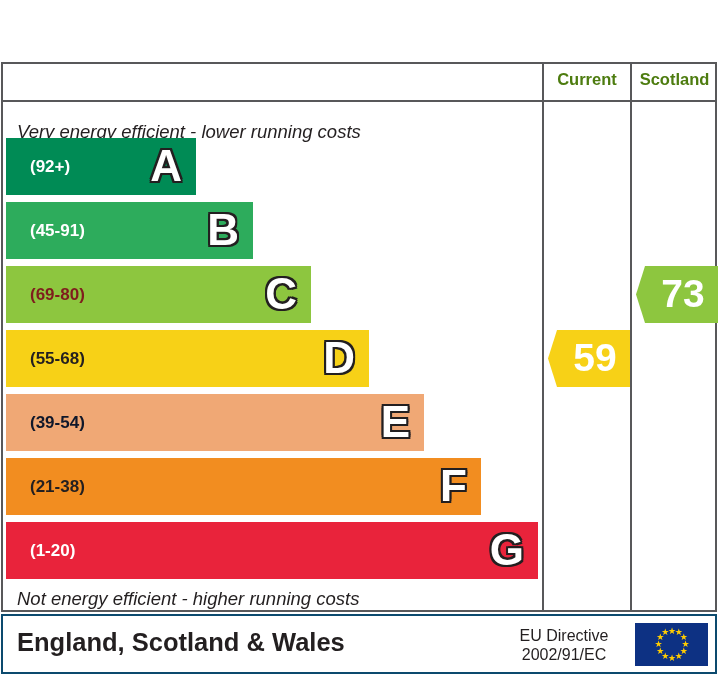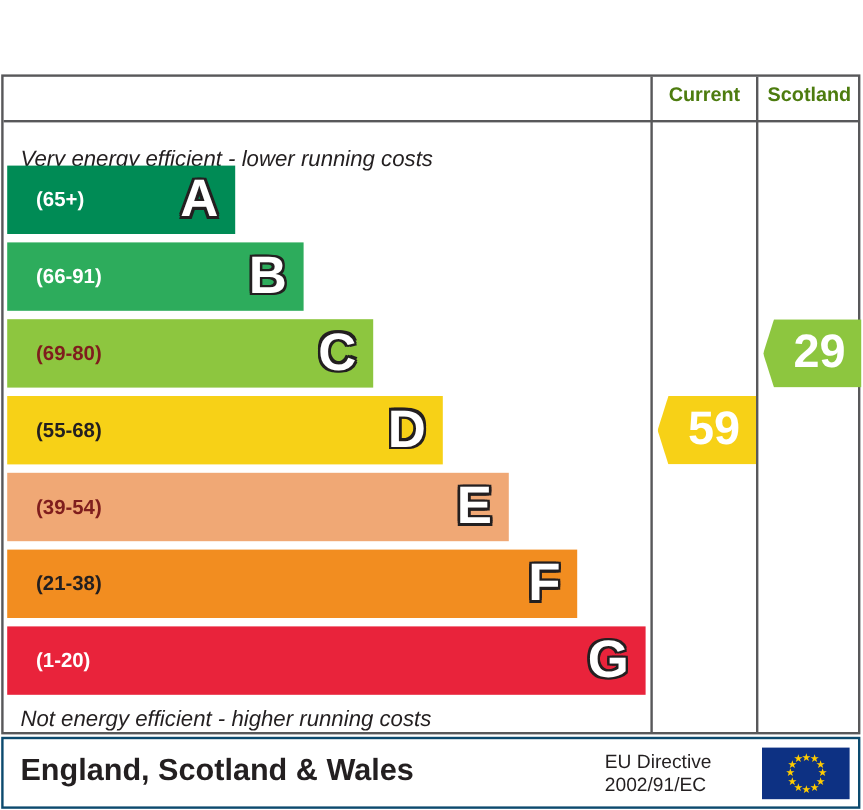--- a/index.html
+++ b/index.html
@@ -155,21 +155,21 @@
     left: 14px; top: 12px;
     font-size: 25.5px;
     font-weight: bold;
     color: #231f20;
     white-space: nowrap;
   }
   .ftr-dir {
     position: absolute;
     right: 91px; top: 10px;
     width: 120px;
-    text-align: left;
+    text-align: center;
     font-size: 16px;
     color: #231f20;
     line-height: 19px;
     white-space: nowrap;
   }
   .euflag {
     position: absolute;
     right: 7px; top: 7px;
     width: 73px; height: 43px;
     background: #0d3183;
@@ -195,55 +195,55 @@
     <div class="colsep c2"></div>
 
     <div class="colhdr current">Current</div>
     <div class="colhdr potential">Scotland</div>
 
     <div class="caption top">Very energy efficient - lower running costs</div>
     <div class="caption bottom">Not energy efficient - higher running costs</div>
 
     <div id="bands-layer">
         <div class="band" style="top: 74px; width: 190px; background: rgb(0, 139, 85);">
-          <div class="band-range" style="color: rgb(255, 255, 255);">(65+)</div>
+          <div class="band-range" style="color: rgb(255, 255, 255);">(92+)</div>
           <div class="band-letter">A</div>
         </div>
         <div class="band" style="top: 138px; width: 247px; background: rgb(45, 172, 92);">
-          <div class="band-range" style="color: rgb(255, 255, 255);">(66-91)</div>
+          <div class="band-range" style="color: rgb(255, 255, 255);">(45-91)</div>
           <div class="band-letter">B</div>
         </div>
         <div class="band" style="top: 202px; width: 305px; background: rgb(141, 198, 63);">
           <div class="band-range" style="color: #7f1d1d;">(69-80)</div>
           <div class="band-letter">C</div>
         </div>
         <div class="band" style="top: 266px; width: 363px; background: rgb(247, 209, 23);">
           <div class="band-range" style="color: rgb(35, 31, 32);">(55-68)</div>
           <div class="band-letter">D</div>
         </div>
         <div class="band" style="top: 330px; width: 418px; background: rgb(240, 168, 117);">
-          <div class="band-range" style="color: #7f1d1d;">(39-54)</div>
+          <div class="band-range" style="color: #0f172a;">(39-54)</div>
           <div class="band-letter">E</div>
         </div>
         <div class="band" style="top: 394px; width: 475px; background: rgb(242, 141, 32);">
           <div class="band-range" style="color: rgb(35, 31, 32);">(21-38)</div>
           <div class="band-letter">F</div>
         </div>
         <div class="band" style="top: 458px; width: 532px; background: rgb(233, 35, 59);">
           <div class="band-range" style="color: #ffffff;">(1-20)</div>
           <div class="band-letter">G</div>
         </div>
       </div>
 
     <div id="arrows-layer">
         <div class="arrow" style="left: 545px; width: 82px; top: 266px; background: rgb(247, 209, 23);">
           <div class="arrow-val">59</div>
         </div>
         <div class="arrow" style="left: 633px; width: 82px; top: 202px; background: rgb(141, 198, 63);">
-          <div class="arrow-val">29</div>
+          <div class="arrow-val">73</div>
         </div>
       </div>
   </div>
 
   <div class="ftr">
     <div class="ftr-region">England, Scotland &amp; Wales</div>
     <div class="ftr-dir">
       <div>EU Directive</div>
       <div>2002/91/EC</div>
     </div>

